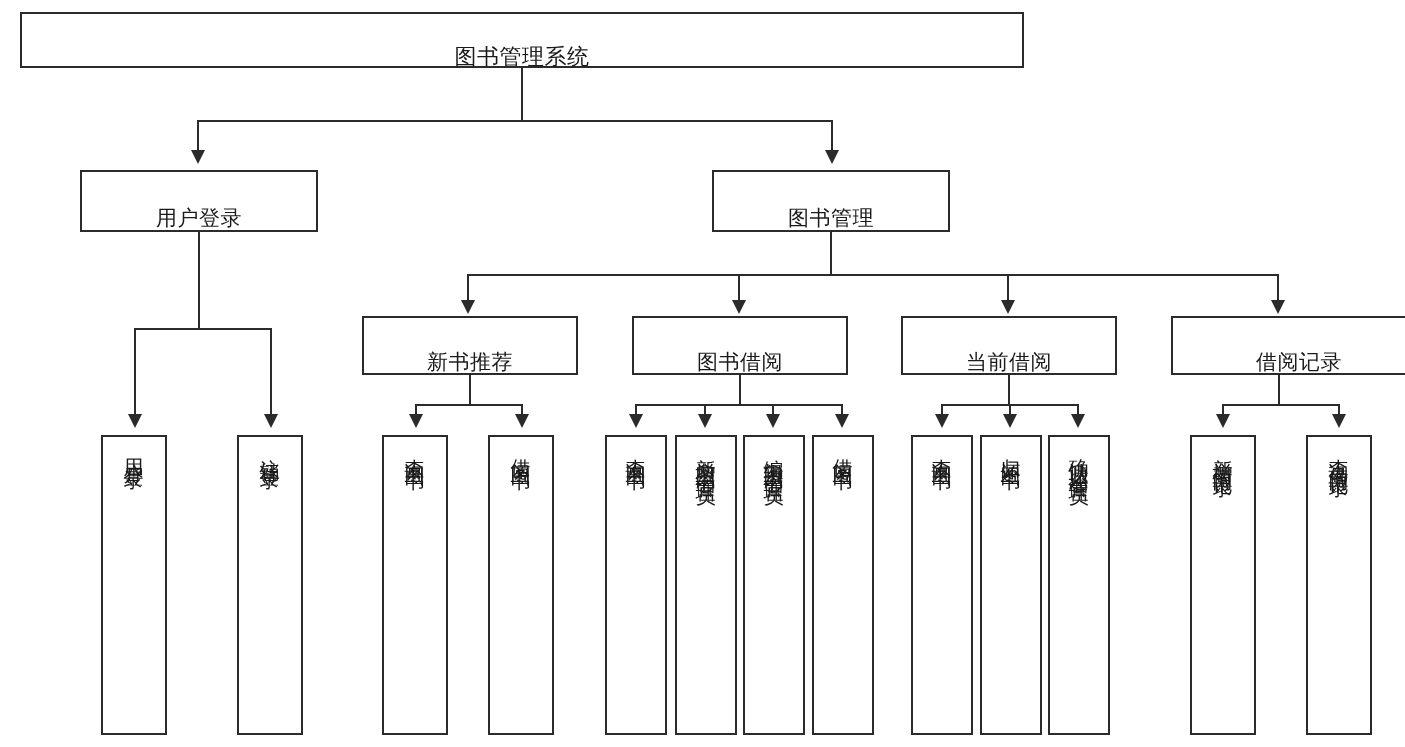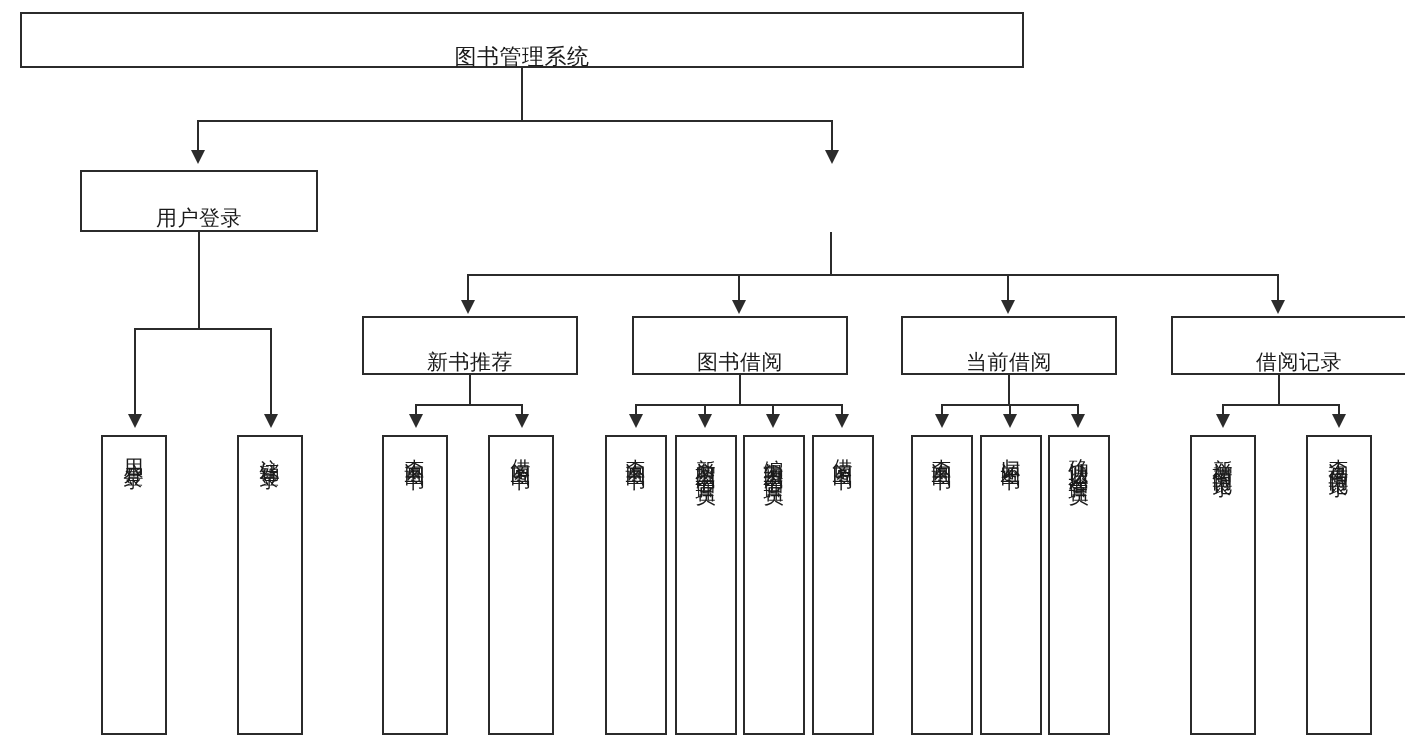--- a/index.html
+++ b/index.html
@@ -93,20 +93,23 @@
 
   <div class="edge h" style="left:197px; top:120px; width:636px;"></div>
 
   <div class="edge v" style="left:197px; top:120px; height:32px;"></div>
   <div class="arrow" style="left:191px; top:150px;"></div>
   <div class="edge v" style="left:831px; top:120px; height:32px;"></div>
   <div class="arrow" style="left:825px; top:150px;"></div>
 
   <div class="node h-node" style="left:80px; top:170px; width:238px; height:62px;">
     <span class="label">用户登录</span>
+  </div>
+  <div class="node h-node" style="left:712px; top:170px; width:238px; height:62px;">
+    <span class="label">图书管理</span>
   </div>
 
   <div class="edge v" style="left:198px; top:232px; height:96px;"></div>
   <div class="edge h" style="left:134px; top:328px; width:138px;"></div>
   <div class="edge v" style="left:134px; top:328px; height:88px;"></div>
   <div class="arrow" style="left:128px; top:414px;"></div>
   <div class="edge v" style="left:270px; top:328px; height:88px;"></div>
   <div class="arrow" style="left:264px; top:414px;"></div>
 
   <div class="edge v" style="left:830px; top:232px; height:42px;"></div>

